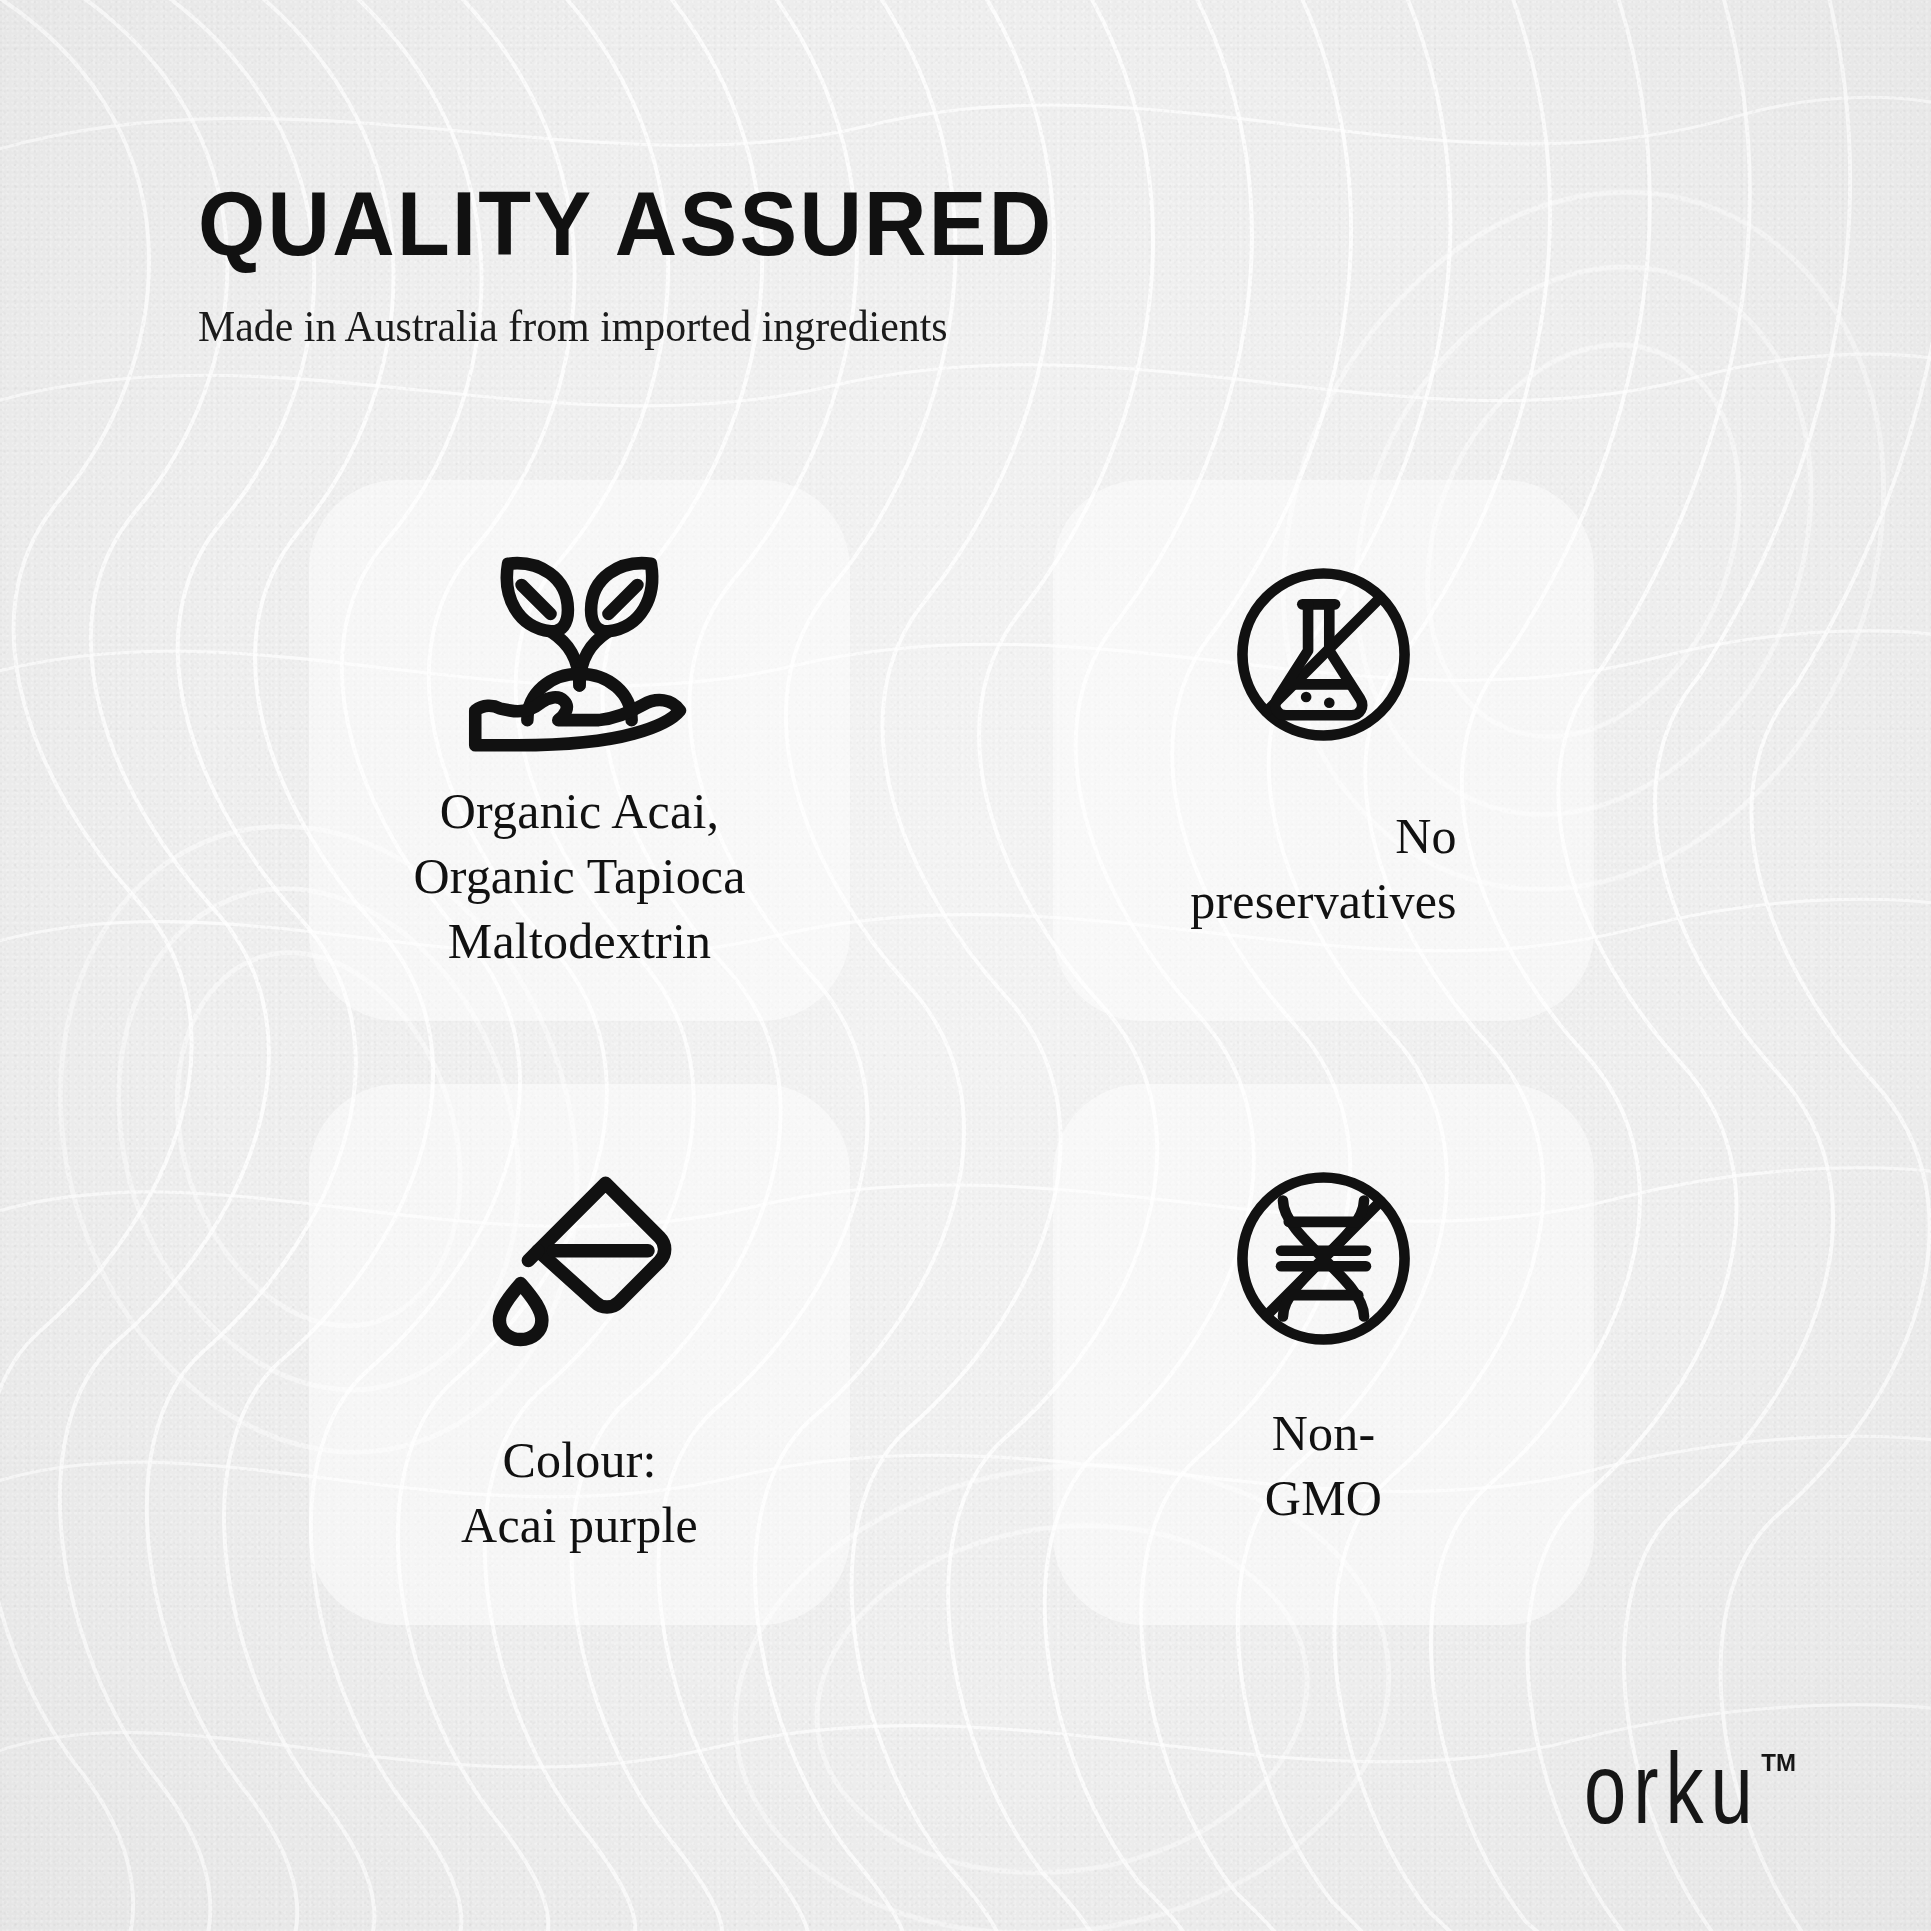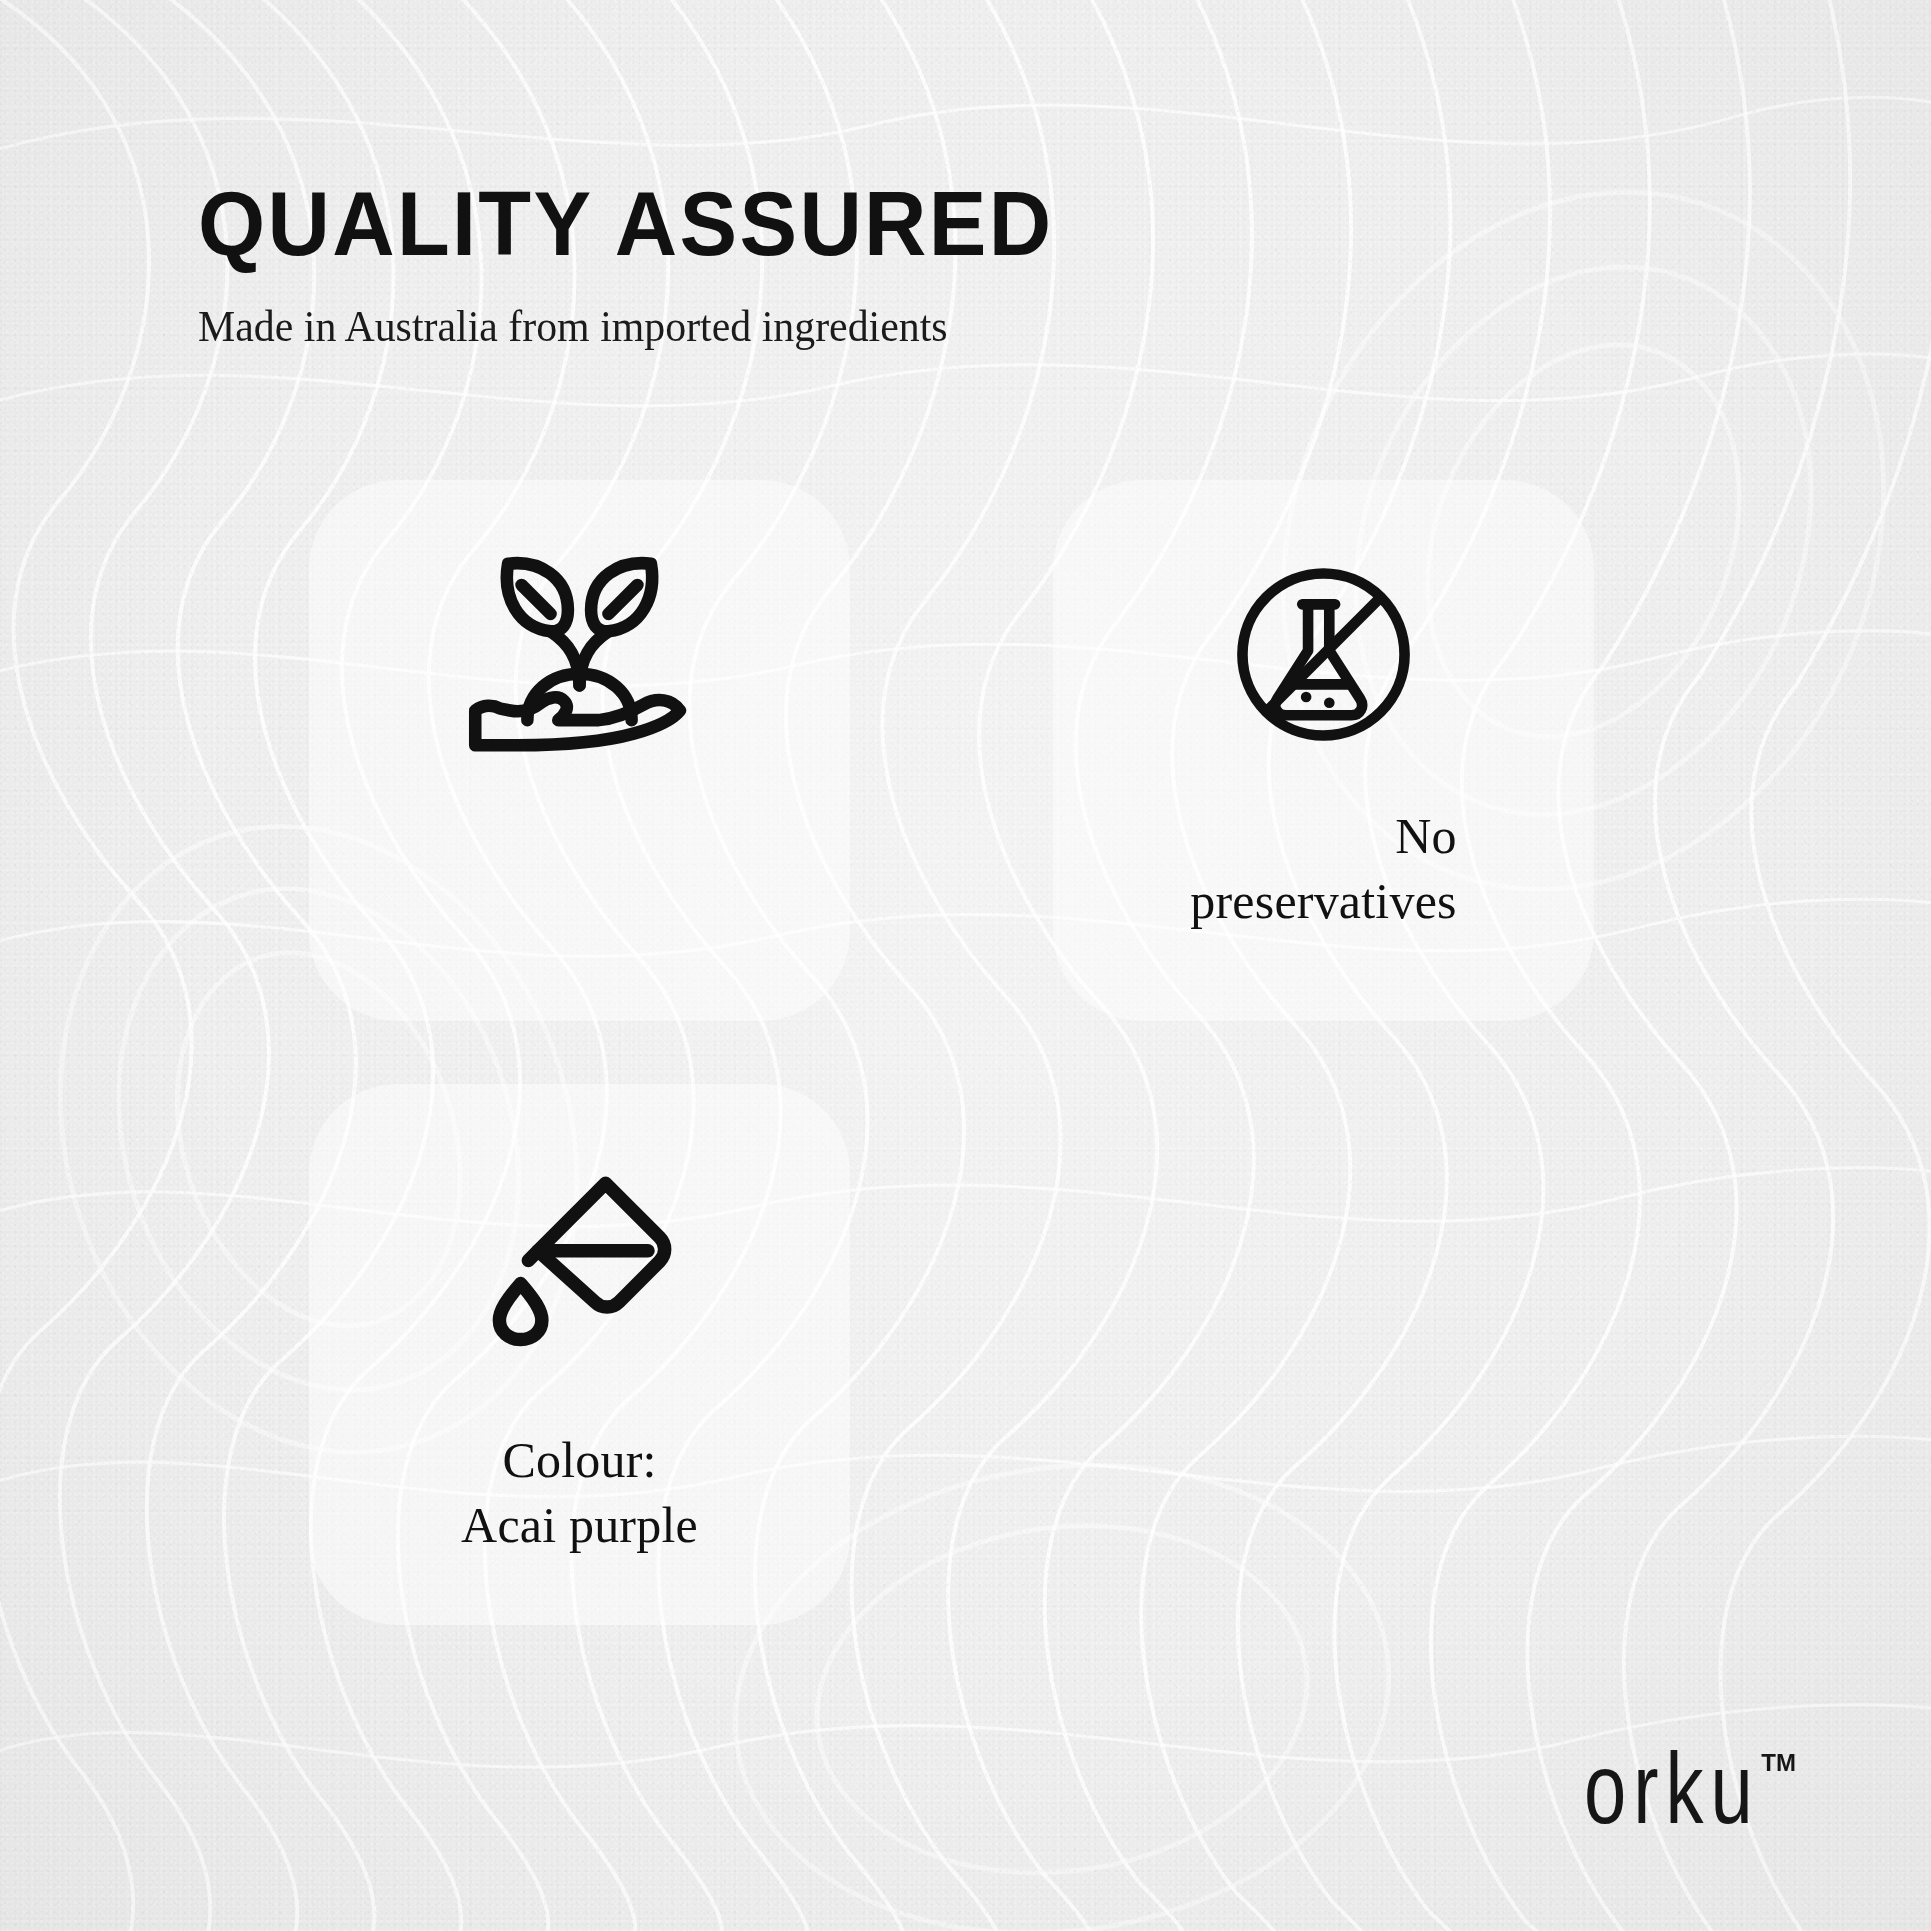--- a/index.html
+++ b/index.html
@@ -204,20 +204,23 @@
 
             <path d="M100,84 C118,96 130,112 130,140"></path>
             <path d="M160,84 C142,96 130,112 130,140"></path>
 
             <path d="M76,176 C76,148 100,128 130,128 C160,128 184,148 184,176"></path>
 
             <path d="M22,166 L22,202 L66,202 C104,202 150,200 186,190 C208,184 226,176 234,166 C226,154 210,152 196,160 C182,168 168,174 150,176 L108,176 C116,170 120,162 114,156 C108,150 98,152 90,158 C80,166 68,168 58,166 L48,164 C40,160 30,160 22,166 Z"></path>
           </g>
         </svg>
       </div>
+      <div class="card-label">Organic Acai,
+Organic Tapioca
+Maltodextrin</div>
     </div>
 
     <div class="card flask">
       <div class="card-icon">
         <svg width="193" height="193" viewBox="0 0 200 200" xmlns="http://www.w3.org/2000/svg">
           <g fill="none" stroke="#111111" stroke-width="11" stroke-linecap="round" stroke-linejoin="round">
             <circle cx="100" cy="100" r="84"></circle>
             <line x1="41" y1="159" x2="159" y2="41"></line>
 
             <path d="M78,48 L112,48"></path>
@@ -246,20 +249,40 @@
             <path d="M62,92 L52,102"></path>
 
             <path d="M44,126 C30,142 22,154 22,164 C22,176 32,184 44,184 C56,184 66,176 66,164 C66,154 58,142 44,126 Z"></path>
           </g>
         </svg>
       </div>
       <div class="card-label">Colour:
 Acai purple</div>
     </div>
 
+    <div class="card gmo">
+      <div class="card-icon">
+        <svg width="193" height="193" viewBox="0 0 200 200" xmlns="http://www.w3.org/2000/svg">
+          <g fill="none" stroke="#111111" stroke-width="11" stroke-linecap="round" stroke-linejoin="round">
+            <circle cx="100" cy="100" r="84"></circle>
+            <line x1="41" y1="159" x2="159" y2="41"></line>
+
+            <path d="M58,40 C58,78 142,122 142,160"></path>
+            <path d="M142,40 C142,78 58,122 58,160"></path>
+
+            <path d="M64,62 L136,62"></path>
+            <path d="M56,92 L144,92"></path>
+            <path d="M56,108 L144,108"></path>
+            <path d="M64,138 L136,138"></path>
+          </g>
+        </svg>
+      </div>
+      <div class="card-label">Non-
+GMO</div>
+    </div>
 
   </div>
 
   <div id="logo">
     <span id="logo-word">orku</span>
     <span id="logo-tm">TM</span>
   </div>
 
 </div>
 

